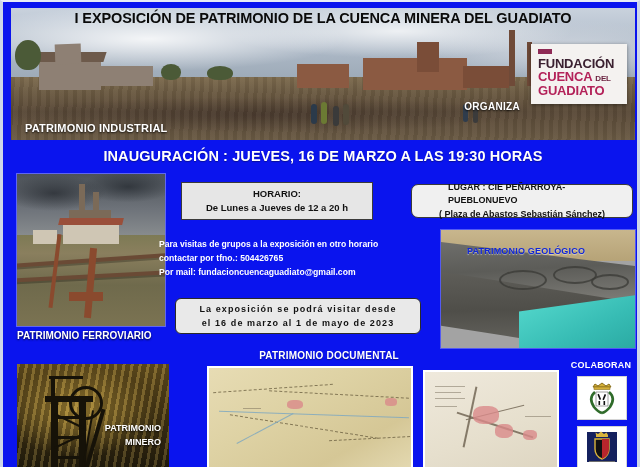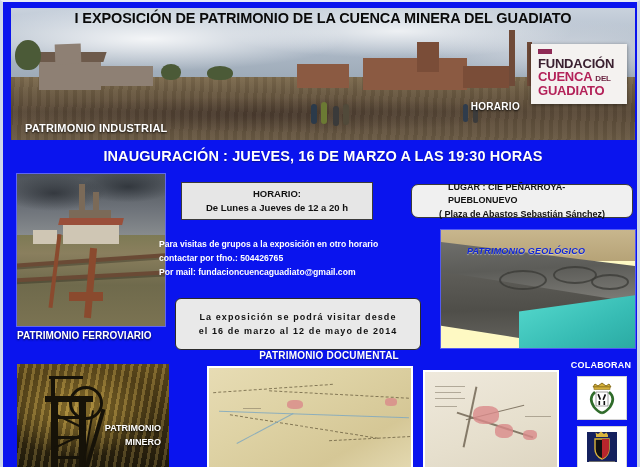--- a/index.html
+++ b/index.html
@@ -141,34 +141,33 @@
   .lugar .l2{font-size:9px;font-weight:bold;line-height:1.45;}
 
   
   .contact{
     position:absolute;left:156px;top:236px;width:260px;
     color:#ffffff;font-weight:bold;font-size:8.6px;line-height:1.62;
   }
 
   
   .dates{
-    position:absolute;left:172px;top:296px;width:246px;height:52px;
+    position:absolute;left:172px;top:296px;width:246px;height:36px;
     background:#e9e9e9;border:1px solid #2a2a2a;border-radius:6px;
     box-sizing:border-box;
     display:flex;flex-direction:column;align-items:center;justify-content:center;
     color:#111;
   }
   .dates div{font-size:9px;font-weight:bold;letter-spacing:1.1px;line-height:1.6;}
 
   
   .geo{
     position:absolute;left:438px;top:228px;width:194px;height:118px;
-    overflow:hidden;background:#fef9c3;
+    overflow:hidden;background:#a3a3a3;
     box-shadow:0 0 0 1px rgba(255,255,255,.3);
-    font-style:italic;
   }
   .geo-top{position:absolute;left:0;top:0;width:100%;height:26%;
     background:linear-gradient(#c8b68d,#b6a377);}
   .geo-rock{position:absolute;left:-4%;top:20%;width:108%;height:62%;
     background:linear-gradient(170deg,#6f6f6c 0%,#5c5c58 30%,#7a7974 60%,#565550 100%);
     transform:skewY(7deg);}
   .geo-rock2{position:absolute;left:-4%;top:48%;width:108%;height:46%;
     background:linear-gradient(170deg,#5f5e59 0%,#4f4e49 45%,#6d6c66 100%);
     transform:skewY(9deg);}
   .geo-water{position:absolute;right:-2%;bottom:-8%;width:62%;height:46%;
@@ -272,21 +271,21 @@
     <div class="b-build" style="left:534px;top:60px;width:42px;height:16px;opacity:.75;"></div>
 
     <div class="person" style="left:300px;top:96px;width:6px;height:20px;background:#2b3a4a;"></div>
     <div class="person" style="left:310px;top:94px;width:6px;height:22px;background:#6b7a33;"></div>
     <div class="person" style="left:322px;top:98px;width:6px;height:20px;background:#3a3a3a;"></div>
     <div class="person" style="left:332px;top:96px;width:6px;height:21px;background:#514a3a;"></div>
     <div class="person" style="left:452px;top:96px;width:5px;height:18px;background:#2f3c4c;"></div>
     <div class="person" style="left:462px;top:98px;width:5px;height:17px;background:#3b3b3b;"></div>
 
     <div class="hero-tag">PATRIMONIO INDUSTRIAL</div>
-    <div class="organiza">HORARIO</div>
+    <div class="organiza">ORGANIZA</div>
 
     <div class="fundacion">
       <div class="fund-bar"></div>
       <div class="fund-l1">FUNDACIÓN</div>
       <div class="fund-l2">
         <span>CUENCA</span>
         <small>DEL</small>
       </div>
       <div class="fund-l3">GUADIATO</div>
     </div>
@@ -324,21 +323,21 @@
   </div>
 
   <div class="contact">
     <div>Para visitas de grupos a la exposición en otro horario</div>
     <div>contactar por tfno.: 504426765</div>
     <div>Por mail: fundacioncuencaguadiato@gmail.com</div>
   </div>
 
   <div class="dates">
     <div>La exposición se podrá visitar desde</div>
-    <div>el  16 de marzo al 12 de mayo de 2014</div>
+    <div>el  16 de marzo al 1 de mayo de 2023</div>
   </div>
 
   <div class="geo">
     <div class="geo-top"></div>
     <div class="geo-rock"></div>
     <div class="geo-rock2"></div>
     <div class="geo-water"></div>
     <div class="geo-fold" style="left:58px;top:40px;width:44px;height:16px;"></div>
     <div class="geo-fold" style="left:112px;top:36px;width:40px;height:14px;"></div>
     <div class="geo-fold" style="left:150px;top:44px;width:34px;height:12px;"></div>

